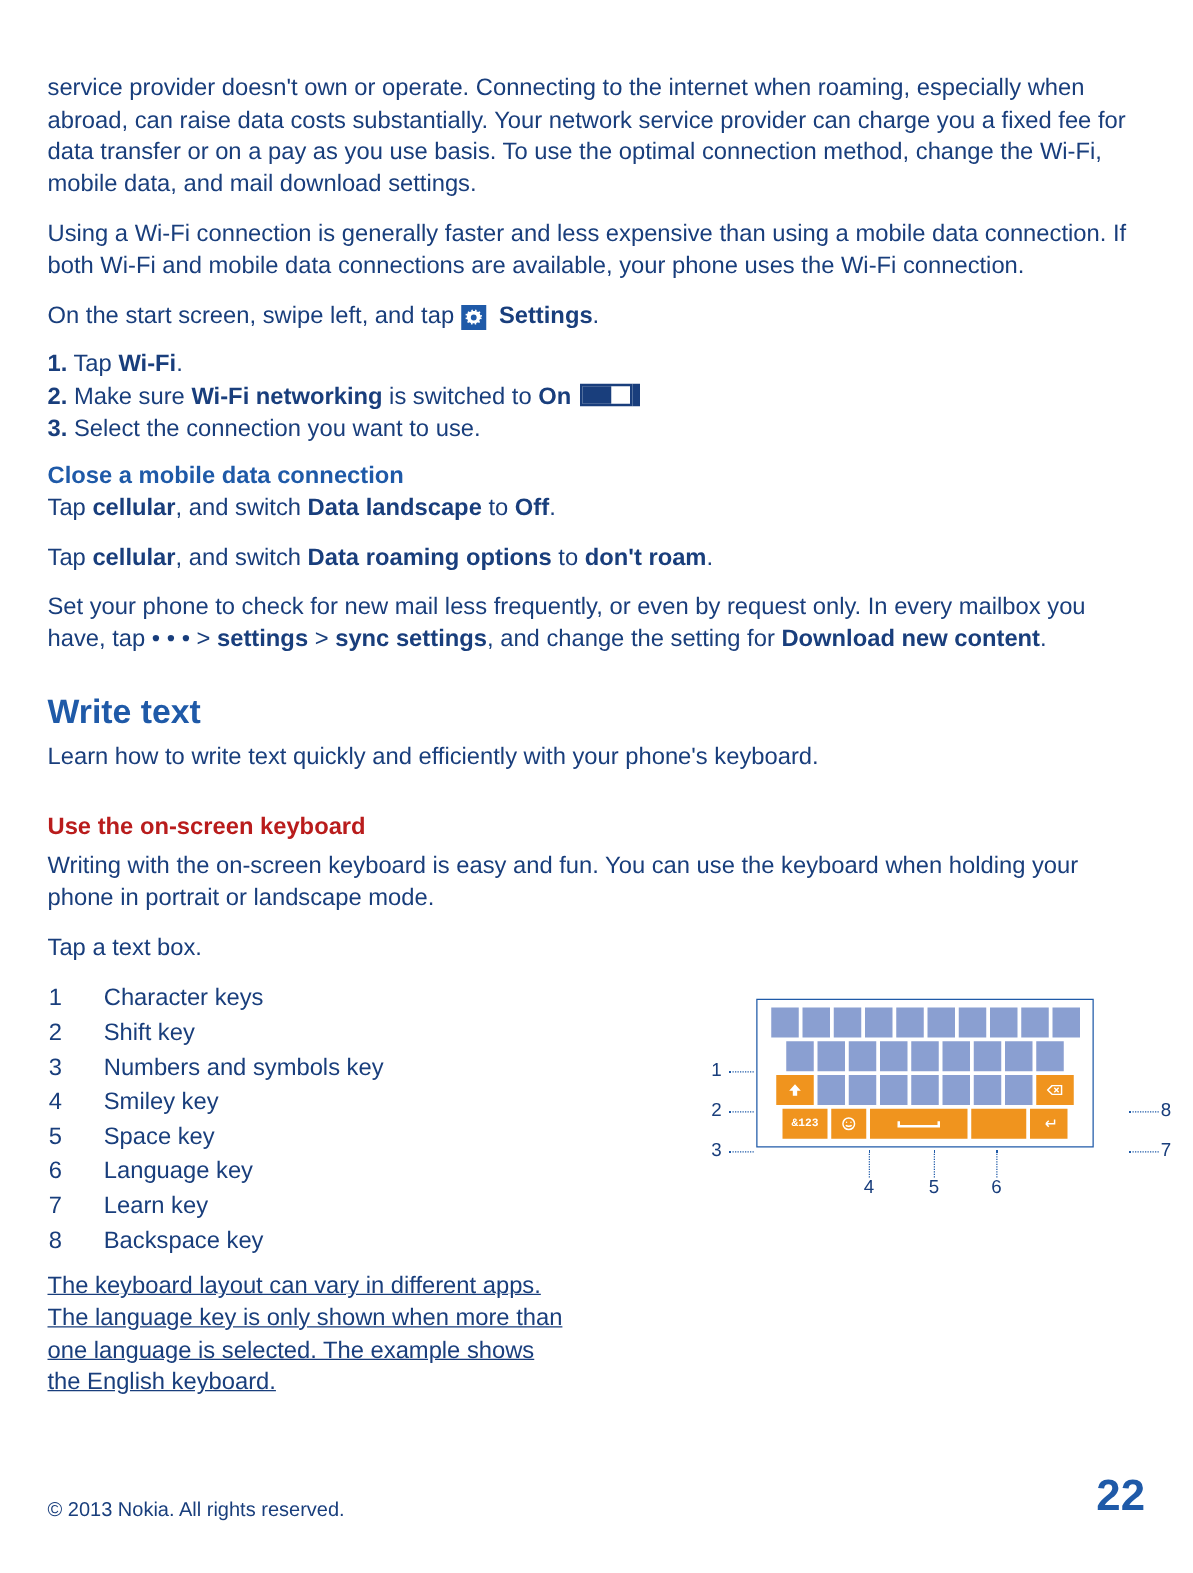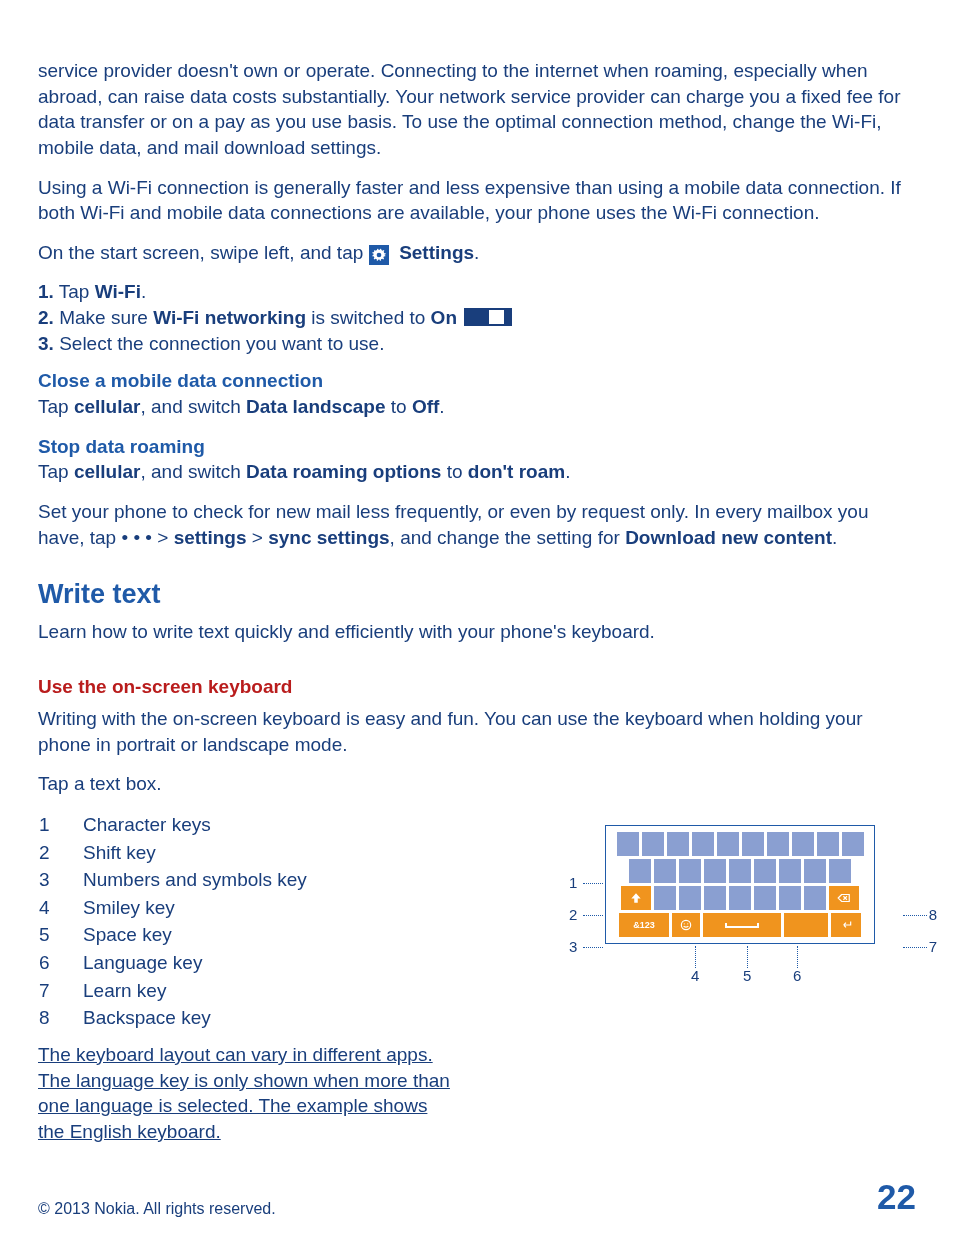--- a/index.html
+++ b/index.html
@@ -91,21 +91,21 @@
     padding: 6px;
     box-sizing: border-box;
     background: #fff;
   }
   .kbd .row { display: flex; gap: 3px; margin-bottom: 3px; justify-content: center; }
   .kbd .row:last-child { margin-bottom: 0; }
   .key { height: 24px; background: #8a9fd1; }
   .key.w1 { width: 22px; }
   .key.shift { width: 30px; background: #f0941e; display:flex; align-items:center; justify-content:center; }
   .key.bksp { width: 30px; background: #f0941e; display:flex; align-items:center; justify-content:center; }
-  .key.sym { width: 50px; background: #f0941e; display:flex; align-items:center; justify-content:center; color:#fff; font-size:9px; font-weight:700; }
+  .key.sym { width: 36px; background: #f0941e; display:flex; align-items:center; justify-content:center; color:#fff; font-size:9px; font-weight:700;font-family:Liberation Mono, monospace; }
   .key.smile { width: 28px; background: #f0941e; display:flex; align-items:center; justify-content:center; }
   .key.space { width: 78px; background: #f0941e; display:flex; align-items:center; justify-content:center; }
   .key.lang { width: 44px; background: #f0941e; }
   .key.enter { width: 30px; background: #f0941e; display:flex; align-items:center; justify-content:center; }
   .key svg { width: 14px; height: 14px; stroke: #fff; stroke-width: 2; fill: none; }
 
   .callout { position: absolute; font-size: 15px; color: #193e7c; }
   .c1 { left: -2px; top: 48px; }
   .c2 { left: -2px; top: 80px; }
   .c3 { left: -2px; top: 112px; }
@@ -150,21 +150,20 @@
 </ol>
 
 <div class="block">
   <div class="minihead">Close a mobile data connection</div>
   <div>
     <span>Tap </span><span class="bold">cellular</span><span>, and switch </span><span class="bold">Data landscape</span><span> to </span><span class="bold">Off</span><span>.</span>
   </div>
 </div>
 
 <div class="block">
-  <div class="minihead">Stop data roaming</div>
   <div>
     <span>Tap </span><span class="bold">cellular</span><span>, and switch </span><span class="bold">Data roaming options</span><span> to </span><span class="bold">don't roam</span><span>.</span>
   </div>
 </div>
 
 <div class="block">
   <div>
     <span>Set your phone to check for new mail less frequently, or even by request only. In every mailbox you have, tap </span><span class="nowrap"> • • • </span><span> &gt; </span><span class="bold">settings</span><span> &gt; </span><span class="bold">sync settings</span><span>, and change the setting for </span><span class="bold">Download new content</span><span>.</span>
   </div>
 </div>

